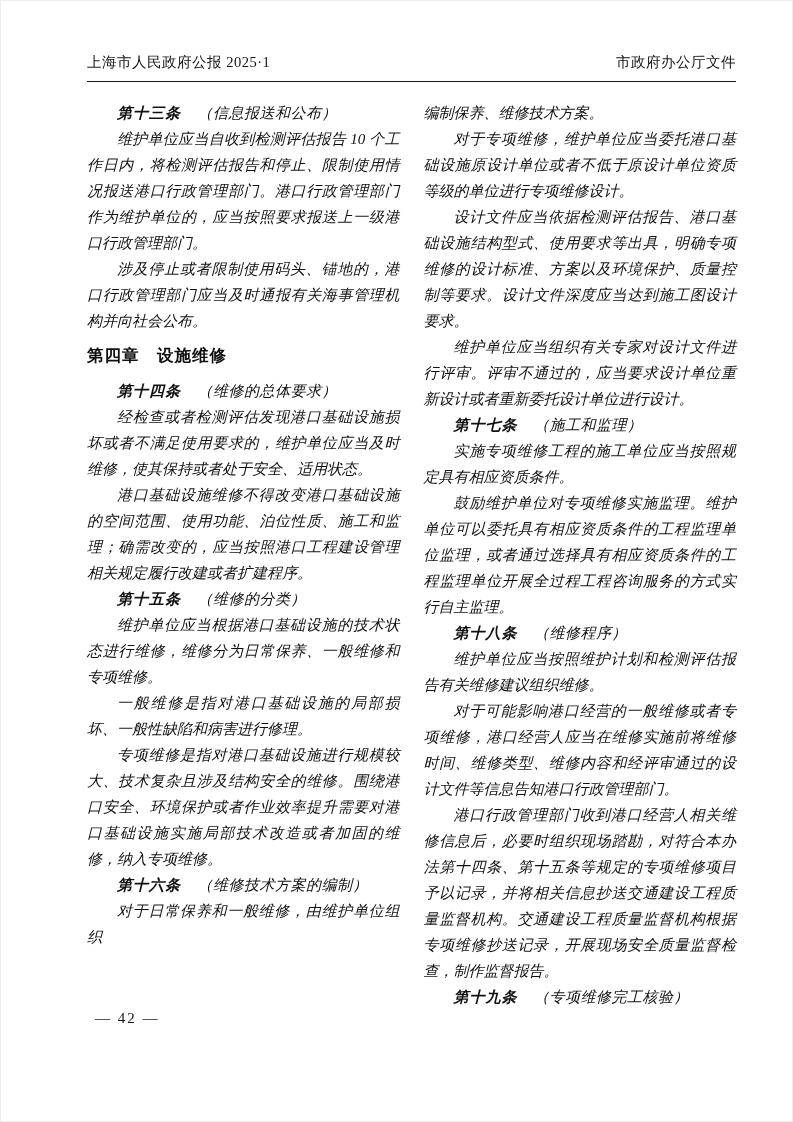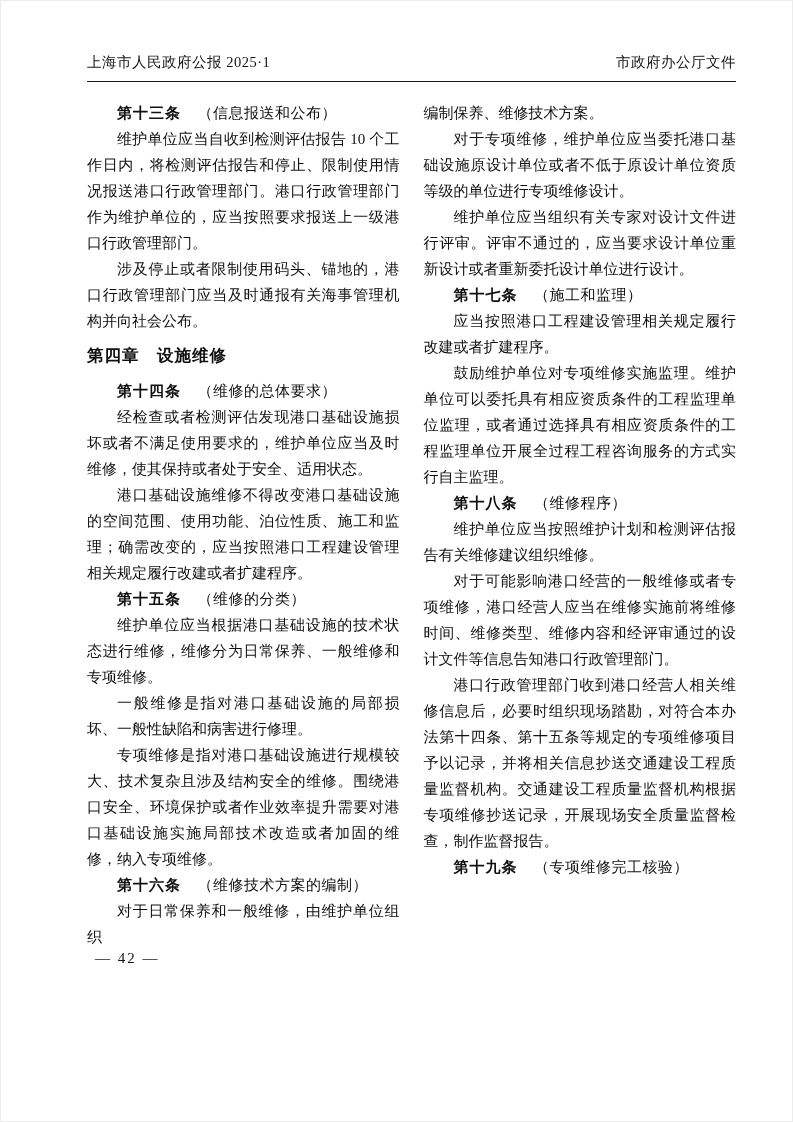--- a/index.html
+++ b/index.html
@@ -43,20 +43,21 @@
     flex: 1 1 0;
     font-size: 15px;
     line-height: 26px;
     text-align: justify;
     color: #101010;
   }
   .col p {
     margin: 0;
     text-indent: 2em;
     word-break: break-all;
+    font-style: italic;
   }
   .col p.cont {
     text-indent: 0;
   }
   .article-num {
     font-weight: bold;
     margin-right: 1.1em;
     letter-spacing: 1px;
   }
   .article-title {
@@ -101,23 +102,24 @@
         <p class="article"><span class="article-num">第十五条</span><span class="article-title">（维修的分类）</span></p>
         <p class="para">维护单位应当根据港口基础设施的技术状态进行维修，维修分为日常保养、一般维修和专项维修。</p>
         <p class="para">一般维修是指对港口基础设施的局部损坏、一般性缺陷和病害进行修理。</p>
         <p class="para">专项维修是指对港口基础设施进行规模较大、技术复杂且涉及结构安全的维修。围绕港口安全、环境保护或者作业效率提升需要对港口基础设施实施局部技术改造或者加固的维修，纳入专项维修。</p>
         <p class="article"><span class="article-num">第十六条</span><span class="article-title">（维修技术方案的编制）</span></p>
         <p class="para">对于日常保养和一般维修，由维护单位组织</p>
       </section>
     <section class="col" id="col-right">
         <p class="para cont">编制保养、维修技术方案。</p>
         <p class="para">对于专项维修，维护单位应当委托港口基础设施原设计单位或者不低于原设计单位资质等级的单位进行专项维修设计。</p>
+        <p class="para">设计文件应当依据检测评估报告、港口基础设施结构型式、使用要求等出具，明确专项维修的设计标准、方案以及环境保护、质量控制等要求。设计文件深度应当达到施工图设计要求。</p>
         <p class="para">维护单位应当组织有关专家对设计文件进行评审。评审不通过的，应当要求设计单位重新设计或者重新委托设计单位进行设计。</p>
         <p class="article"><span class="article-num">第十七条</span><span class="article-title">（施工和监理）</span></p>
-        <p class="para">应当按照港口工程建设管理相关规定履行改建或者扩建程序。</p>
+        <p class="para">实施专项维修工程的施工单位应当按照规定具有相应资质条件。</p>
         <p class="para">鼓励维护单位对专项维修实施监理。维护单位可以委托具有相应资质条件的工程监理单位监理，或者通过选择具有相应资质条件的工程监理单位开展全过程工程咨询服务的方式实行自主监理。</p>
         <p class="article"><span class="article-num">第十八条</span><span class="article-title">（维修程序）</span></p>
         <p class="para">维护单位应当按照维护计划和检测评估报告有关维修建议组织维修。</p>
         <p class="para">对于可能影响港口经营的一般维修或者专项维修，港口经营人应当在维修实施前将维修时间、维修类型、维修内容和经评审通过的设计文件等信息告知港口行政管理部门。</p>
         <p class="para">港口行政管理部门收到港口经营人相关维修信息后，必要时组织现场踏勘，对符合本办法第十四条、第十五条等规定的专项维修项目予以记录，并将相关信息抄送交通建设工程质量监督机构。交通建设工程质量监督机构根据专项维修抄送记录，开展现场安全质量监督检查，制作监督报告。</p>
         <p class="article"><span class="article-num">第十九条</span><span class="article-title">（专项维修完工核验）</span></p>
       </section>
   </main>
 
   <footer class="page-footer">

